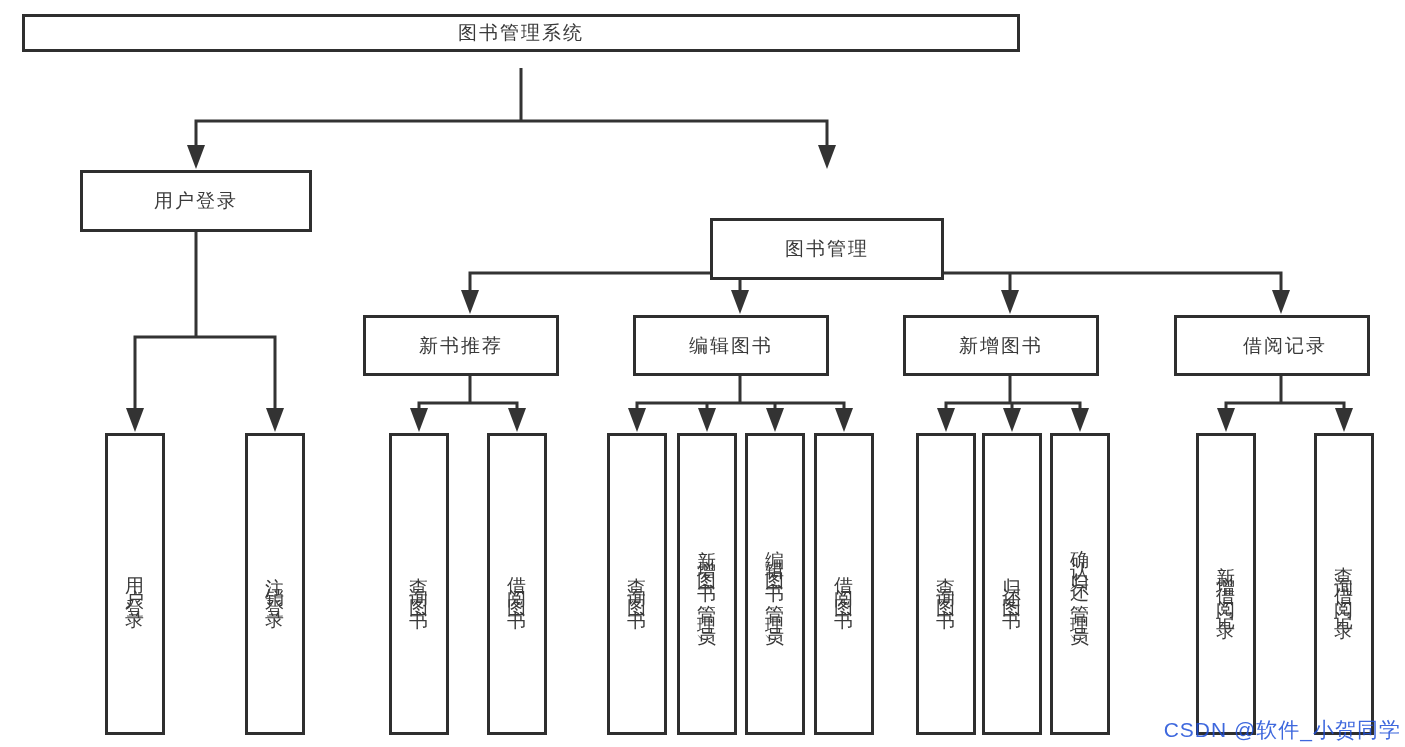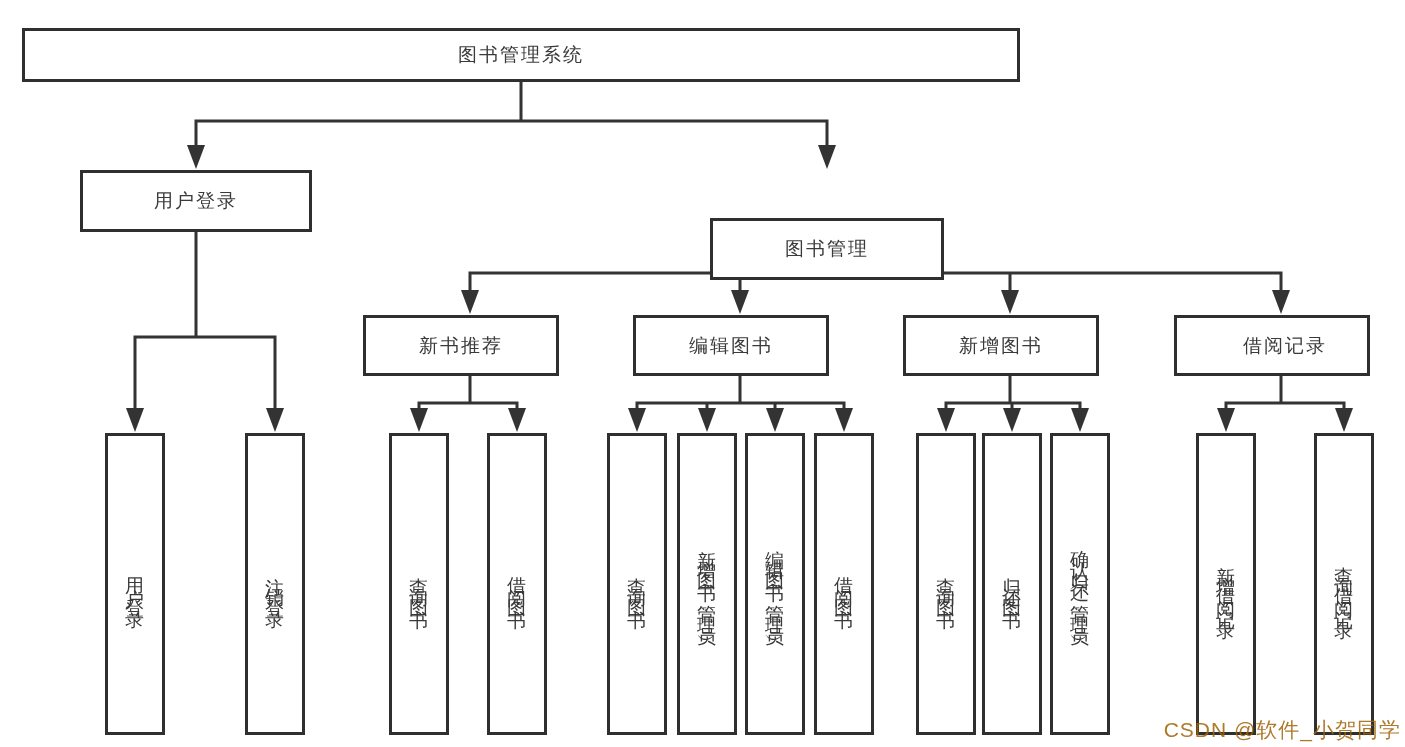--- a/index.html
+++ b/index.html
@@ -25,21 +25,21 @@
     border: 3px solid #2f2f2f;
     display: flex;
     align-items: center;
     justify-content: center;
     z-index: 2;
     font-size: 19px;
     letter-spacing: 2px;
     color: #3a3a3a;
     text-align: center;
   }
-  .node.root   { left: 22px;  top: 28px;  width: 998px; height: 54px; }
+  .node.root   { left: 22px;  top: 14px;  width: 998px; height: 38px; }
   .node.l2a    { left: 80px;  top: 170px; width: 232px; height: 62px; }
   .node.l2b    { left: 710px; top: 170px; width: 234px; height: 62px; margin-top: 48px; }
   .node.l3     { top: 315px; height: 61px; width: 196px; }
   .node.l3a    { left: 363px; }
   .node.l3b    { left: 633px; }
   .node.l3c    { left: 903px; }
   .node.l3d    { left: 1174px; padding-left: 26px; }
   .node.leaf {
     top: 433px;
     width: 60px;
@@ -174,14 +174,14 @@
   <div class="node leaf p11">
     <span>确认归还（管理员）</span>
   </div>
   <div class="node leaf p12">
     <span>新增借阅记录</span>
   </div>
   <div class="node leaf p13">
     <span>查询借阅记录</span>
   </div>
 
-  <div class="watermark" style="color: #a16207;">CSDN @软件_小贺同学</div>
+  <div class="watermark" style="color: #1d4ed8;">CSDN @软件_小贺同学</div>
 </div>
 
 </body></html>

